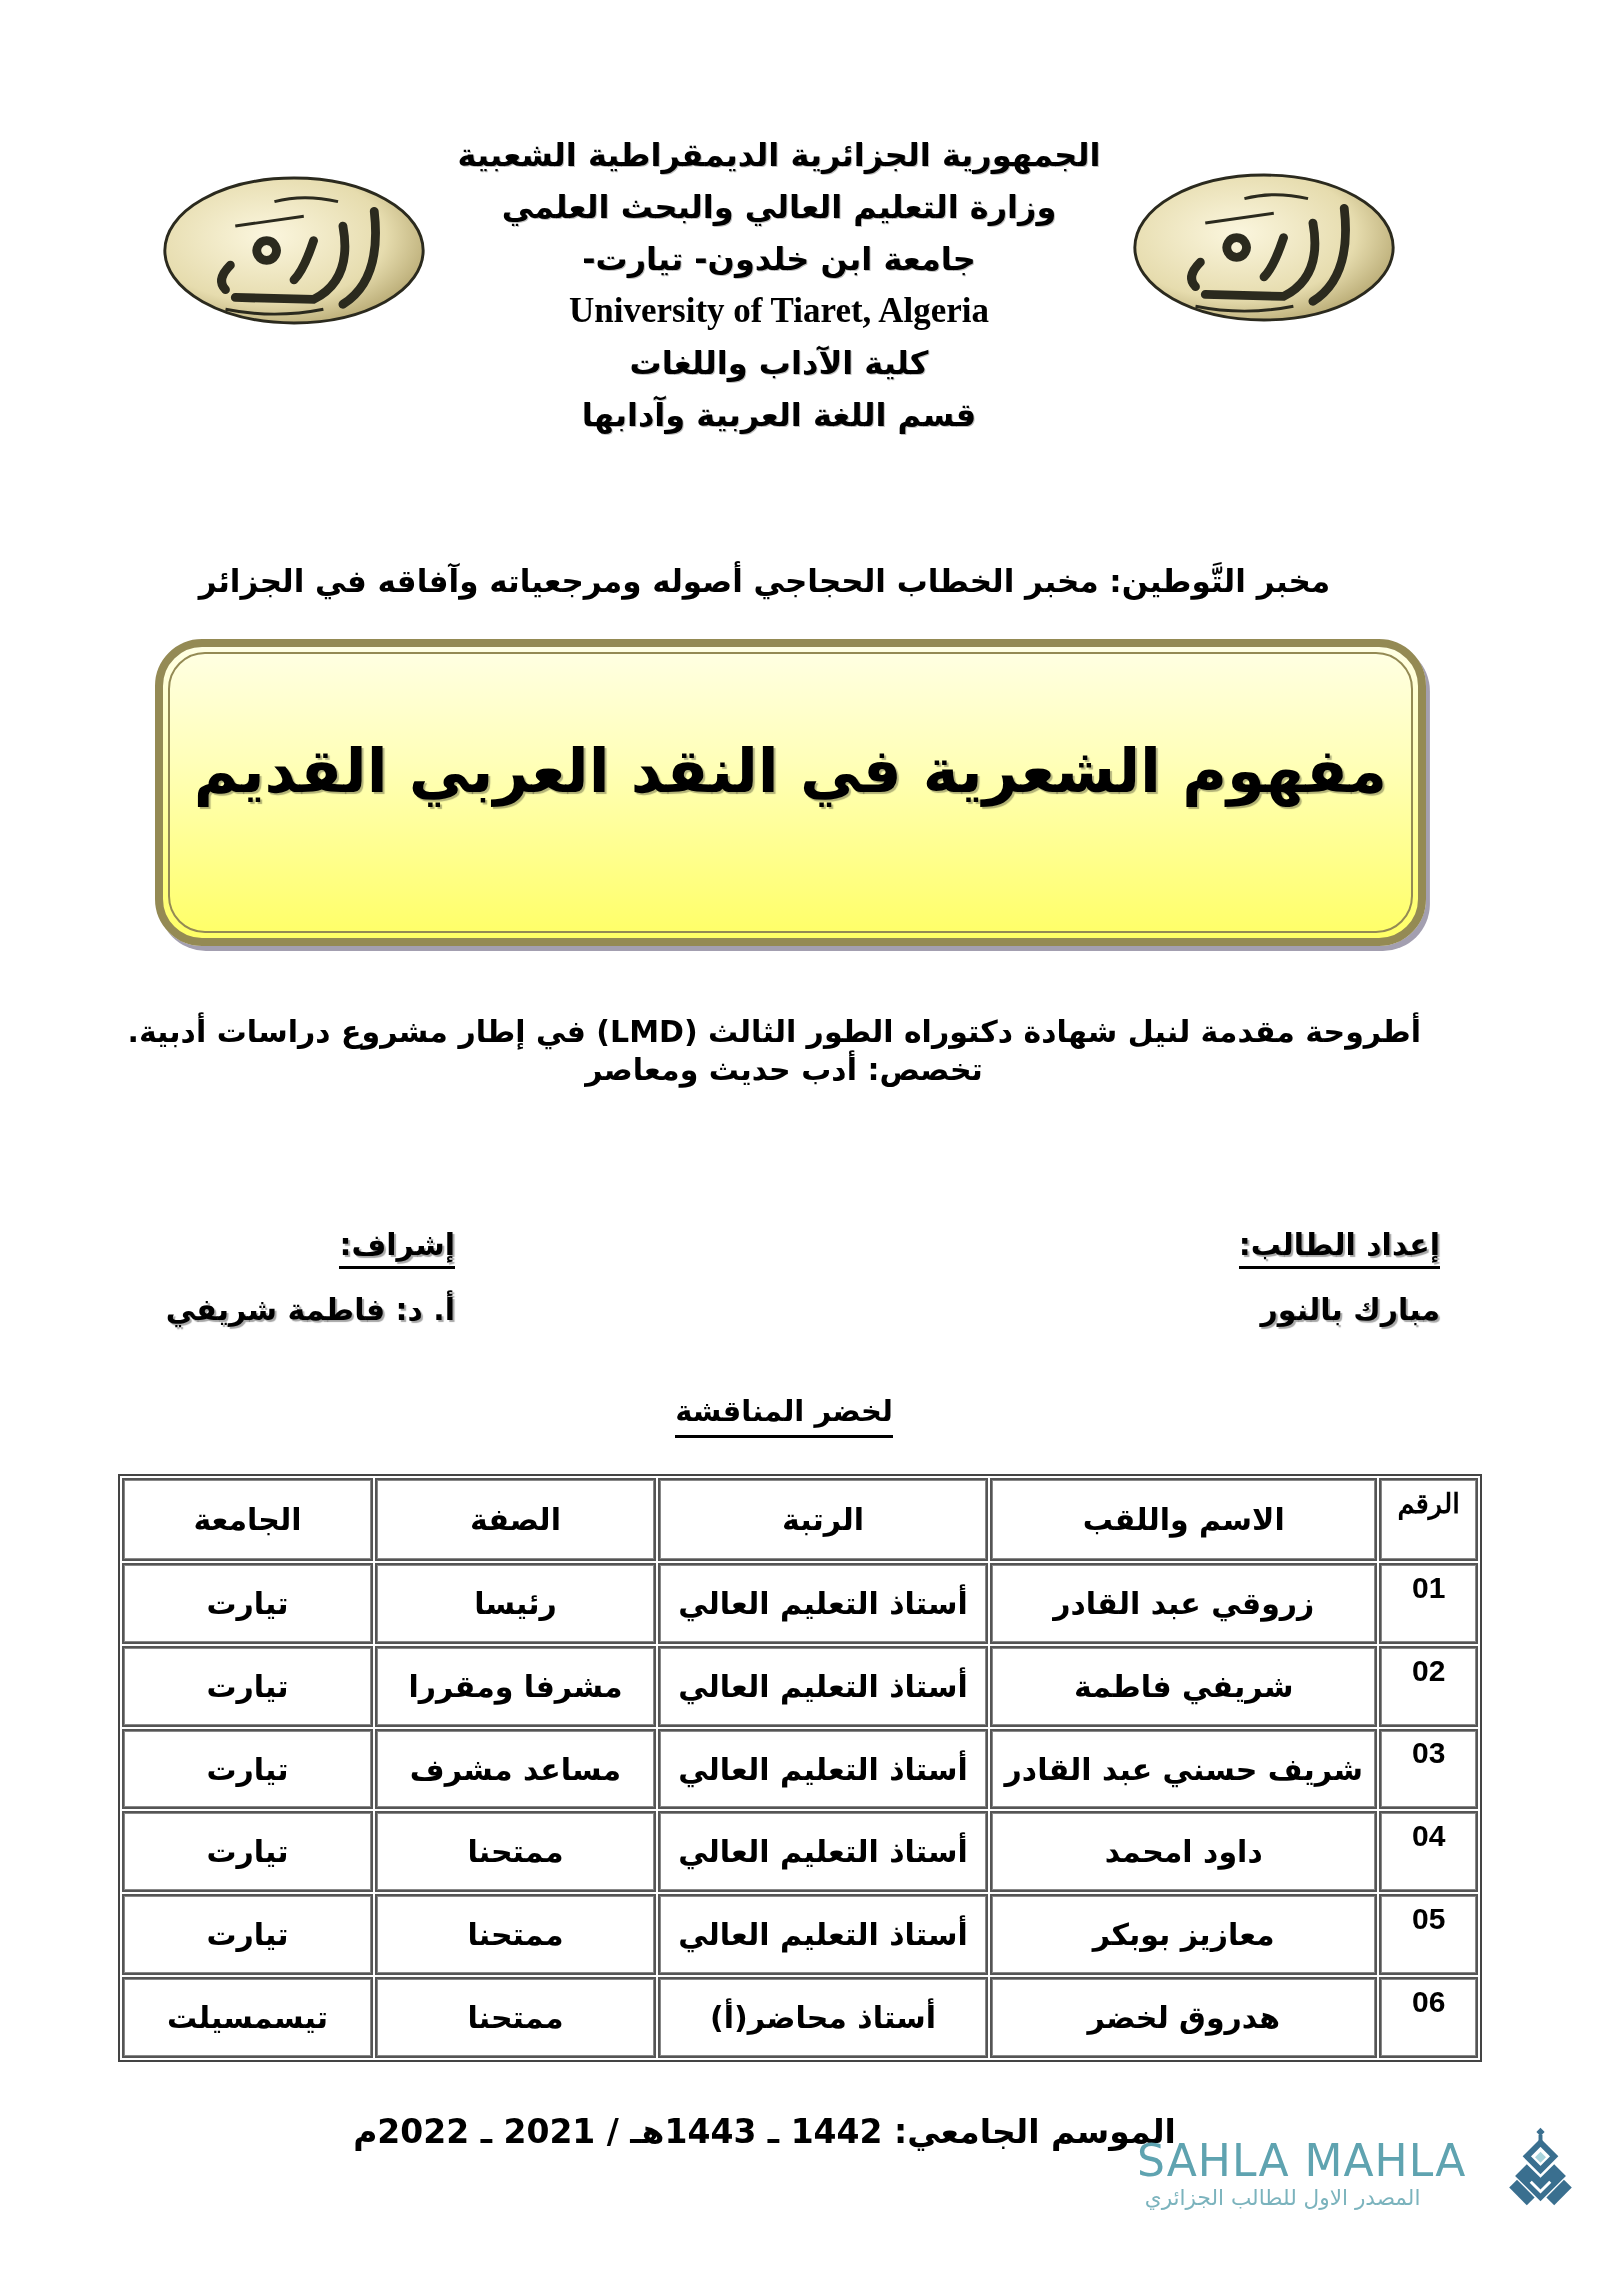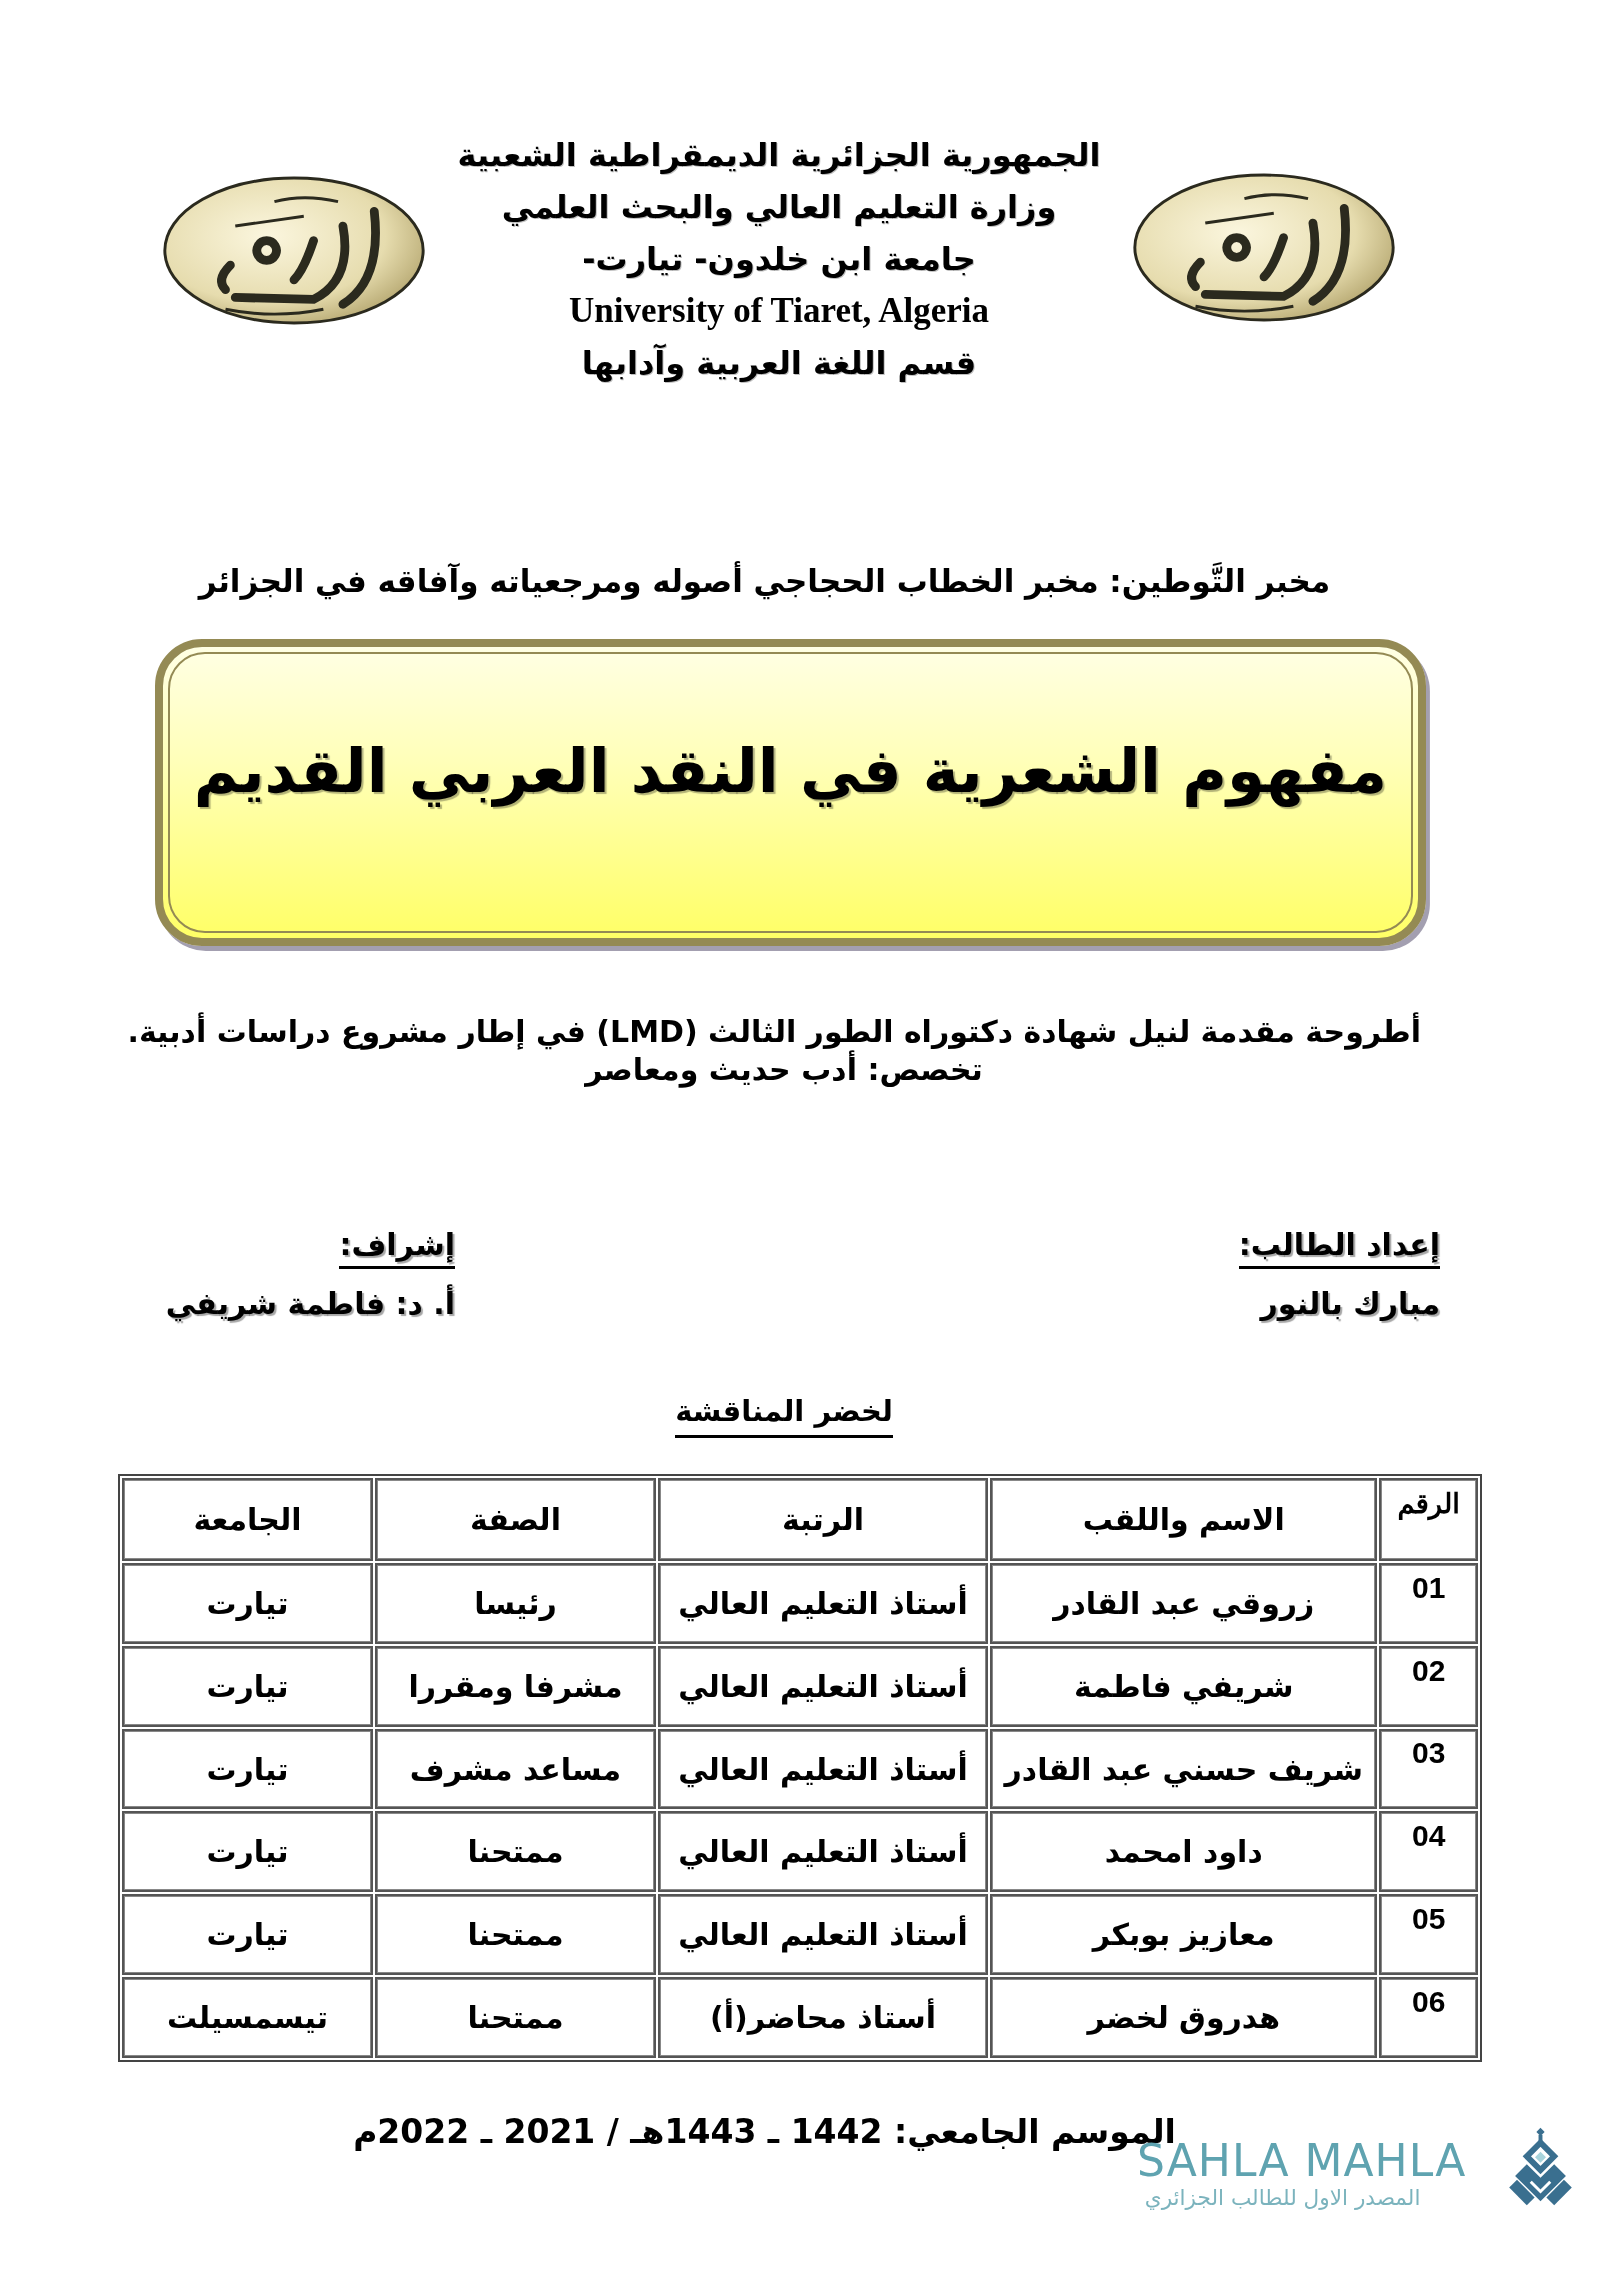--- a/index.html
+++ b/index.html
@@ -127,21 +127,21 @@
       white-space: nowrap;
       text-shadow: 2px 2px 1px rgba(0,0,0,0.35);
     }
     .person-label {
       display: inline-block;
       line-height: 43px;
       border-bottom: 3.9px solid #000;
     }
     .person-name {
       line-height: 49px;
-      margin-top: 10px;
+      margin-top: 16px;
     }
     #student-block { right: 181px; top: 1223px; text-align: right; }
     #supervisor-block { right: 1166px; top: 1223px; }
 
     
     .committee-title {
       position: absolute;
       left: 588px;
       top: 1390px;
       width: 392px;
@@ -293,20 +293,21 @@
       <path d="M70 140 Q120 150 170 140"></path>
     </g>
   </svg>
 </div>
 
 <div class="header-block rtl">
   <div class="header-line">الجمهورية الجزائرية الديمقراطية الشعبية</div>
   <div class="header-line">وزارة التعليم العالي والبحث العلمي</div>
   <div class="header-line">جامعة ابن خلدون- تيارت-</div>
   <div class="header-line latin" dir="ltr">University of Tiaret, Algeria</div>
+  <div class="header-line">كلية الآداب واللغات</div>
   <div class="header-line">قسم اللغة العربية وآدابها</div>
 </div>
 
 <div class="lab-line rtl" dir="rtl">مخبر التَّوطين: مخبر الخطاب الحجاجي أصوله ومرجعياته وآفاقه في الجزائر</div>
 
 <div class="title-box">
   <div class="title-text rtl" dir="rtl">مفهوم الشعرية في النقد العربي القديم</div>
 </div>
 
 <div class="subtitle-1 rtl" dir="rtl">أطروحة مقدمة لنيل شهادة دكتوراه الطور الثالث (LMD) في إطار مشروع دراسات أدبية.</div>

